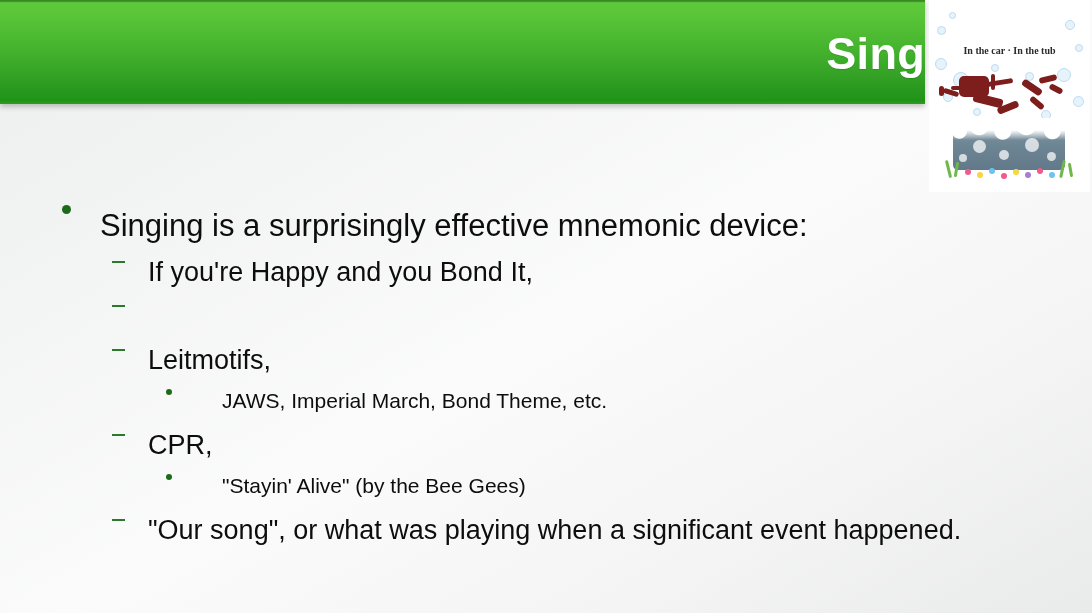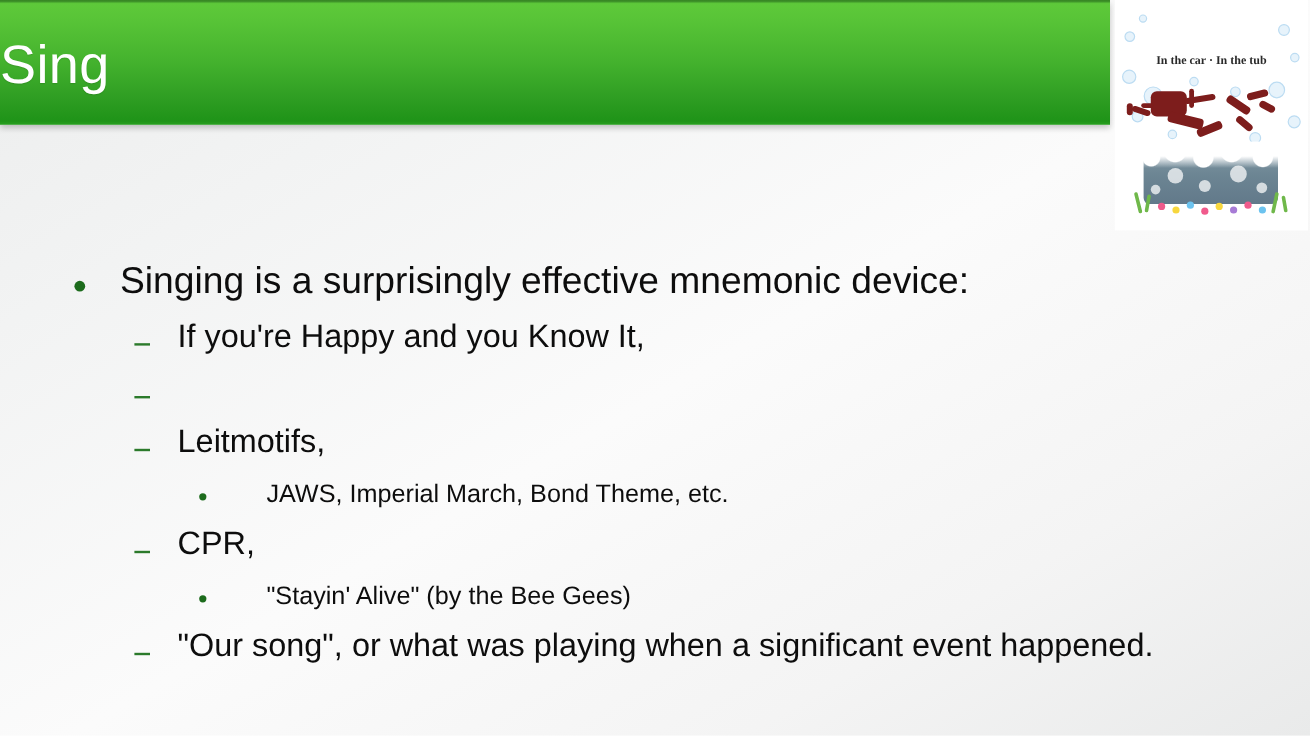--- a/index.html
+++ b/index.html
@@ -44,24 +44,24 @@
     position: absolute;
     left: 0; right: 0; top: 0;
     height: 2px;
     background: rgba(0,0,0,0.16);
   }
   .title-text {
     position: absolute;
     left: 0;
     right: 0;
     top: 30px;
-    text-align: left;
+    text-align: right;
     color: #ffffff;
     font-size: 45px;
-    font-weight: normal;
+    font-weight: bold;
     letter-spacing: 0.3px;
     line-height: 48px;
     text-shadow: 0 1px 1px rgba(0,0,0,0.12);
   }
 
   
   .cover-frame {
     position: absolute;
     left: 929px;
     top: 0px;
@@ -166,21 +166,21 @@
 
   
   .content {
     position: absolute;
     left: 0;
     top: 206px;
     width: 1092px;
   }
   .row {
     display: flex;
-    align-items: flex-end;
+    align-items: flex-start;
     color: #0d0d0d;
   }
   .marker {
     flex: 0 0 auto;
     display: inline-block;
     text-align: left;
   }
   .txt { flex: 0 1 auto; white-space: nowrap; }
 
   
@@ -296,21 +296,21 @@
 
   <div class="content">
 
     <div class="row lvl1">
       <span class="marker"><i class="dot1"></i></span>
       <span class="txt">Singing is a surprisingly effective mnemonic device:</span>
     </div>
 
     <div class="row lvl2">
       <span class="marker"><i class="dash2"></i></span>
-      <span class="txt">If you're Happy and you Know It,</span>
+      <span class="txt">If you're Happy and you Bond It,</span>
     </div>
 
     <div class="row lvl2">
       <span class="marker"><i class="dash2"></i></span>
     </div>
 
     <div class="row lvl2">
       <span class="marker"><i class="dash2"></i></span>
       <span class="txt">Leitmotifs,</span>
     </div>

